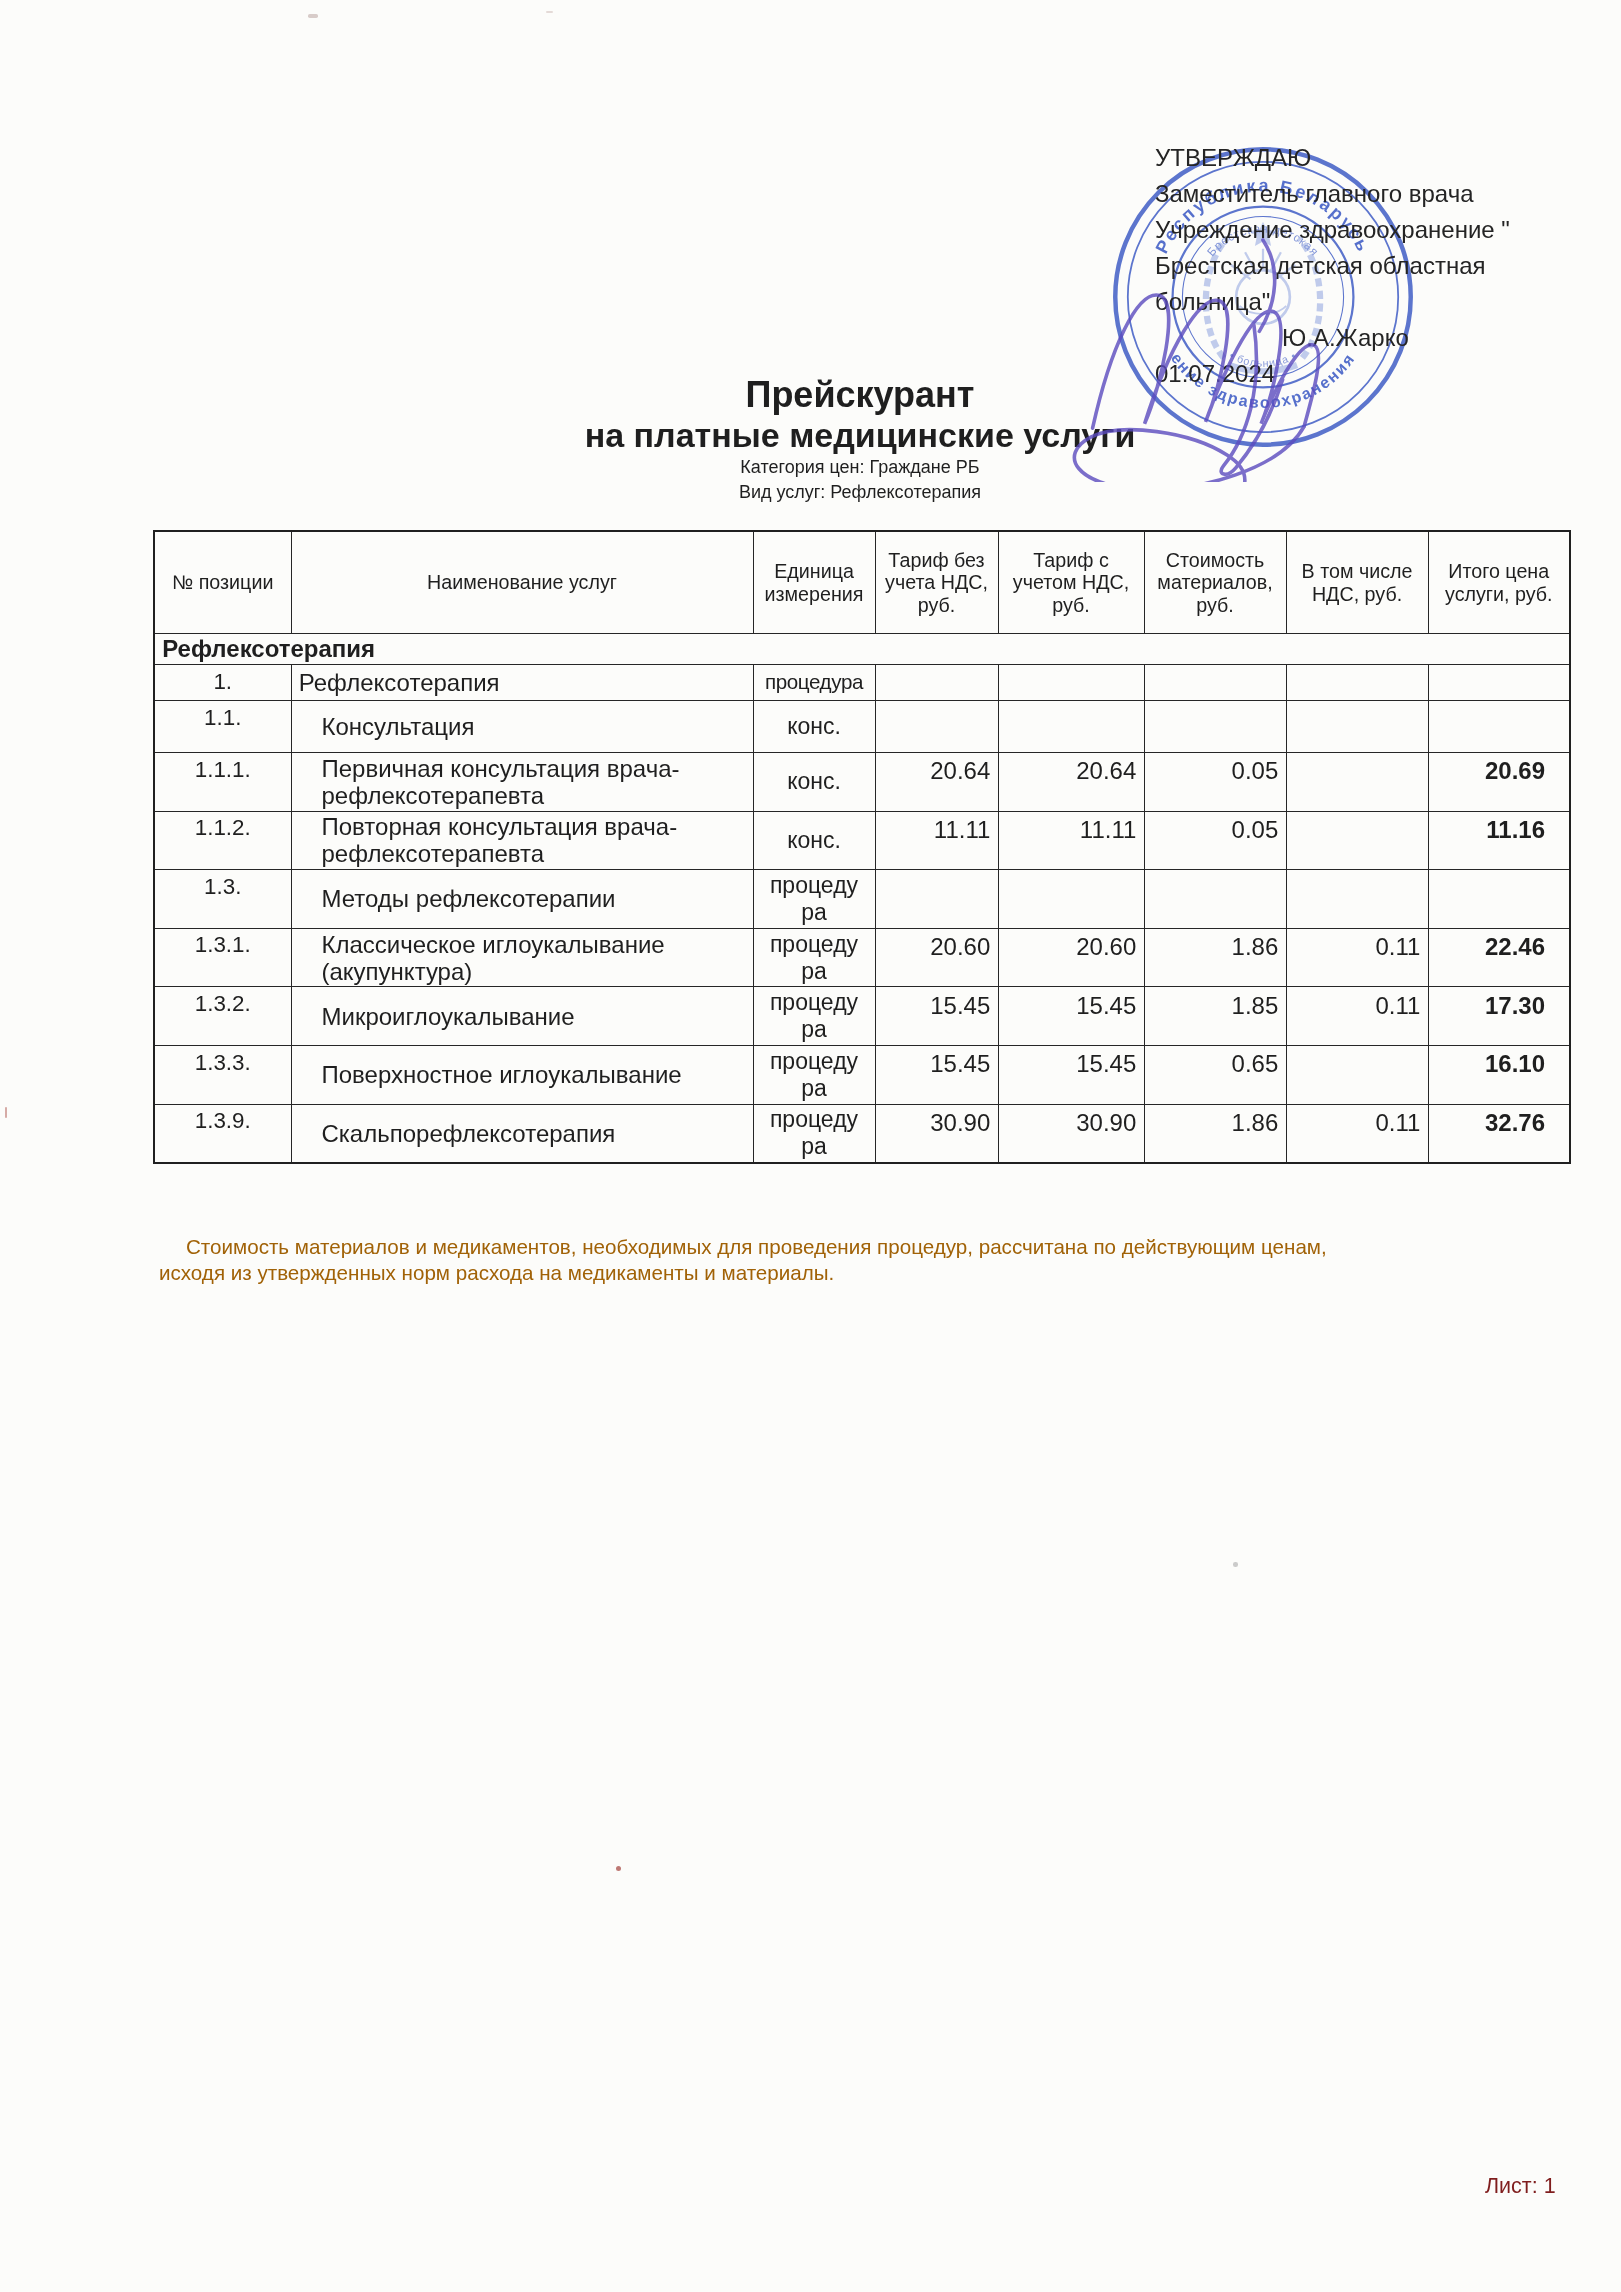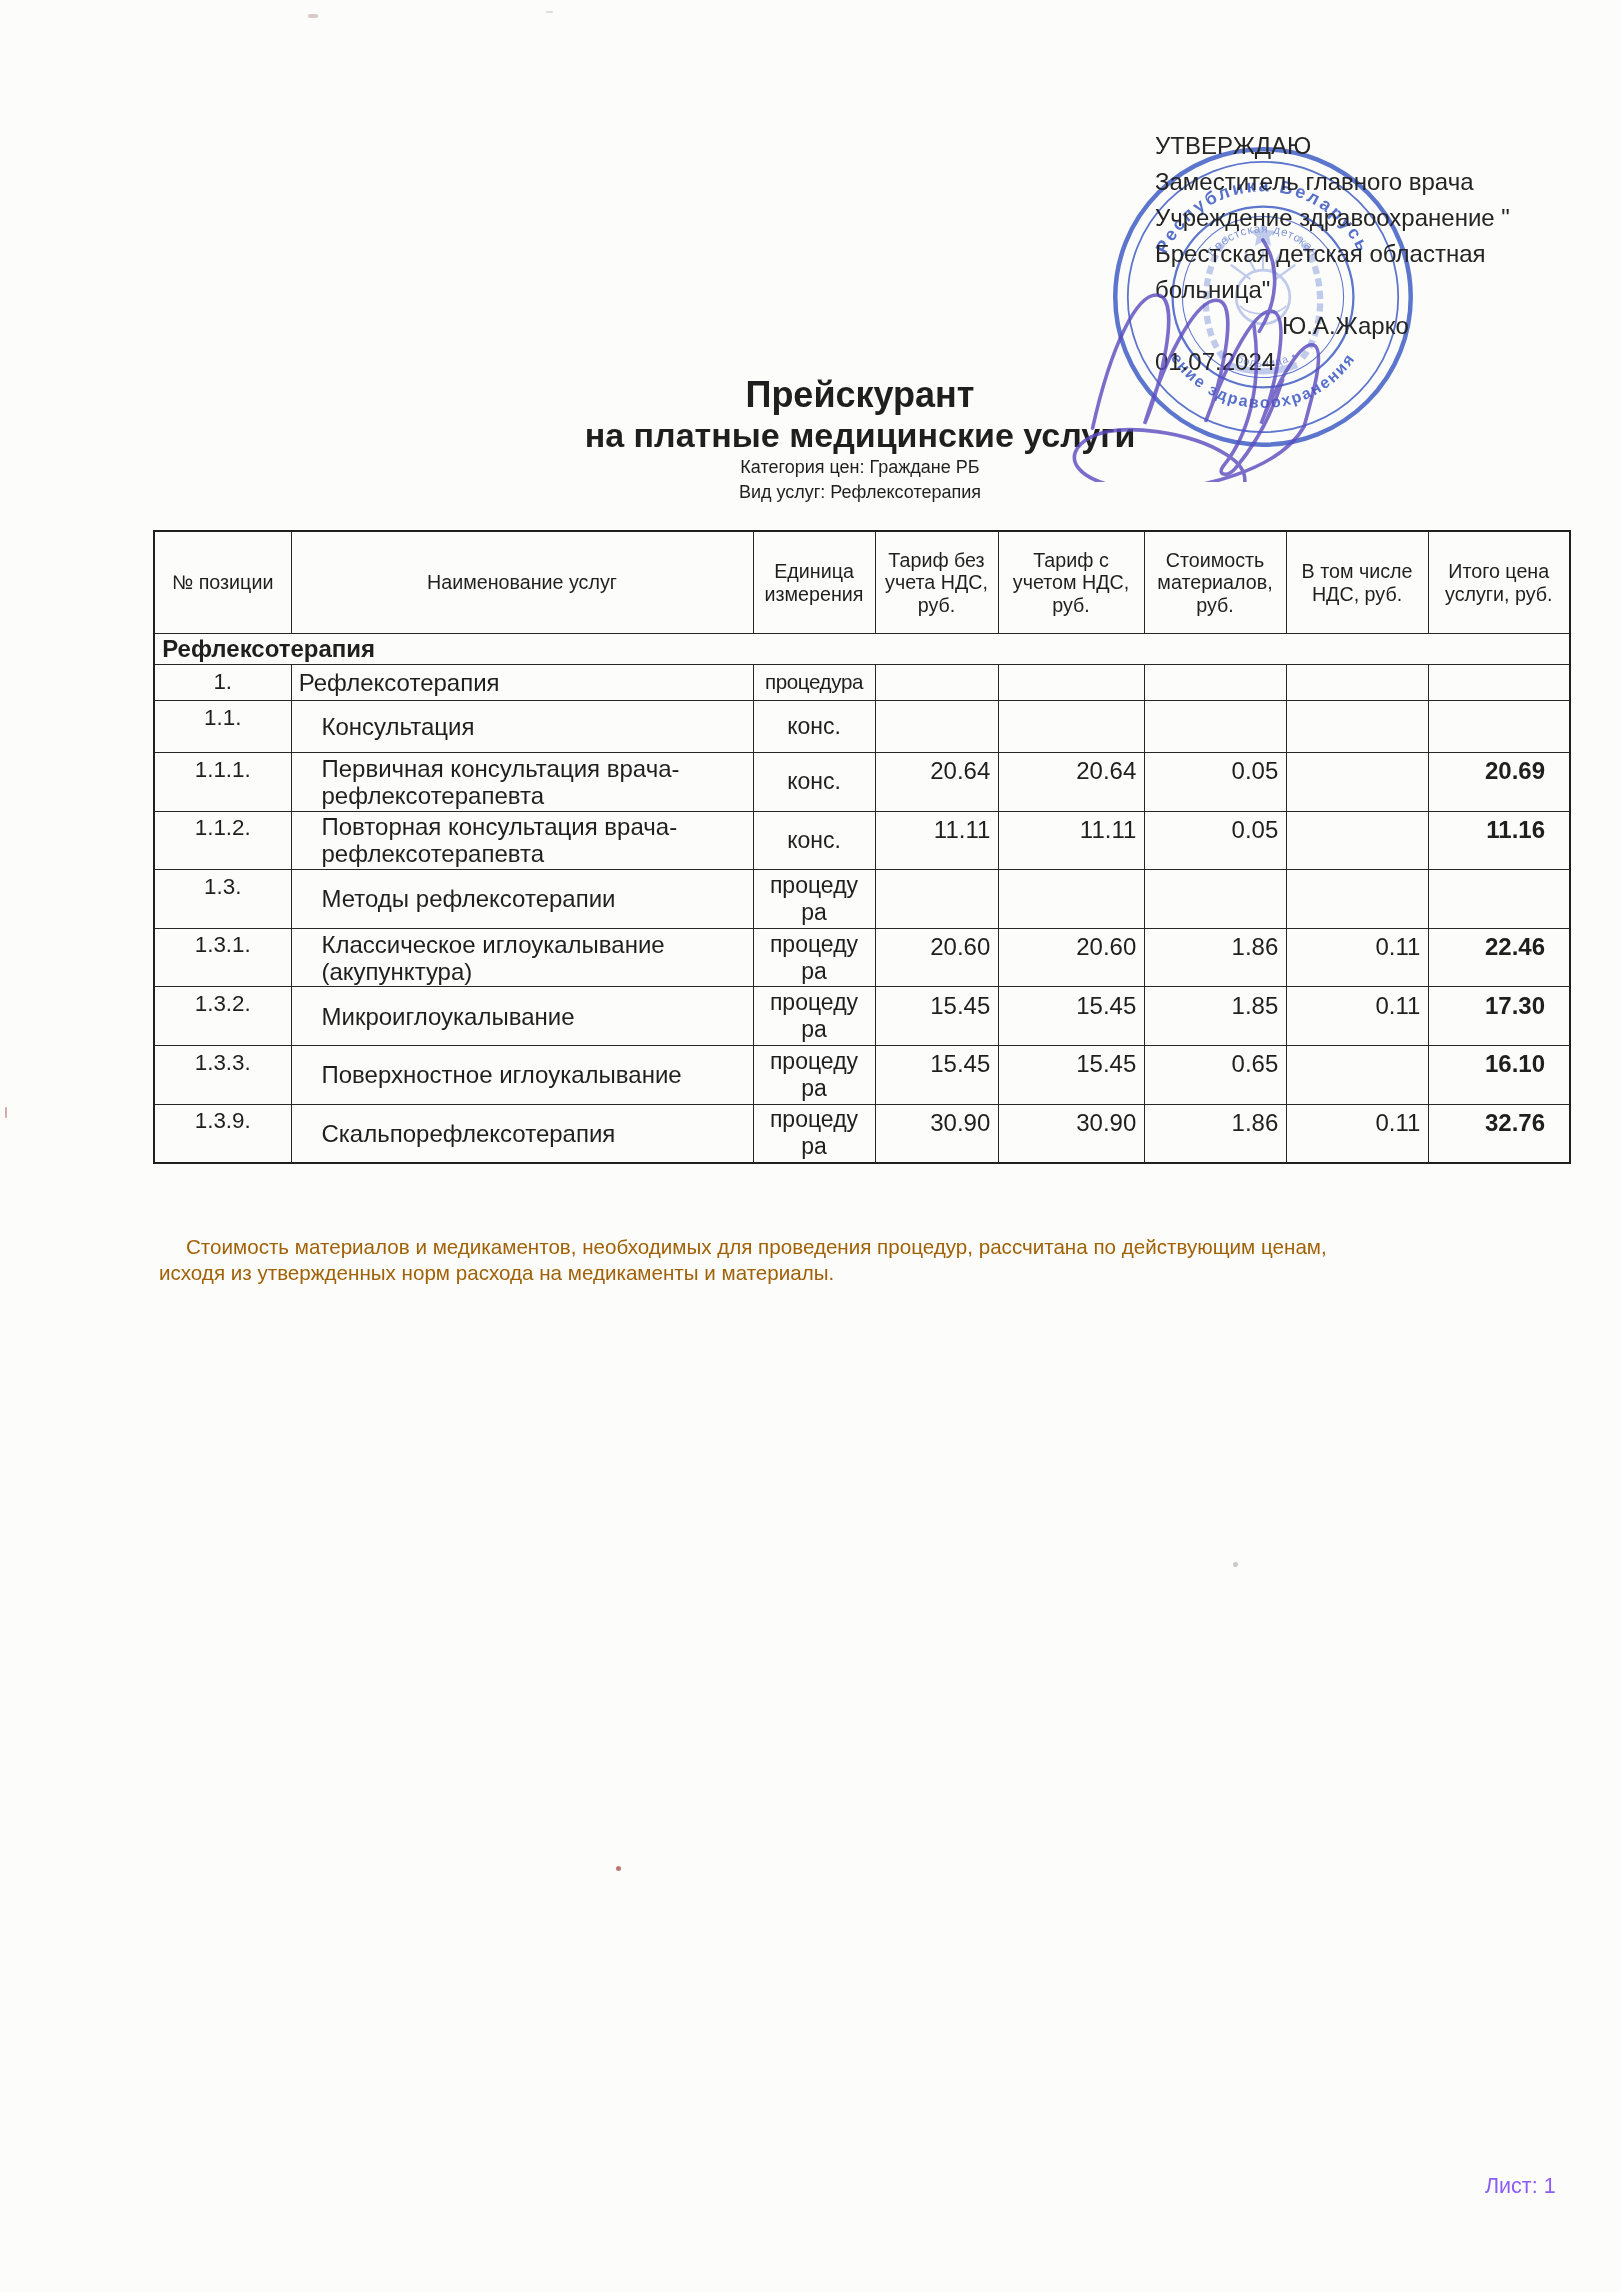--- a/index.html
+++ b/index.html
@@ -6,21 +6,21 @@
   .page{
     position:relative;
     width:1621px;height:2293px;
     background:#fcfcfa;
     overflow:hidden;
     font-family:"Liberation Sans", sans-serif;
     color:#1f1f1f;
   }
   
   .approval{
-    position:absolute;left:1155px;top:128px;width:394px;
+    position:absolute;left:1155px;top:140px;width:394px;
     font-size:24px;line-height:36px;color:#242424;z-index:3;
   }
   .approval .signer{padding-left:127px;}
   
   .stamp{position:absolute;left:1109px;top:143px;width:308px;height:308px;z-index:1;}
   
   .signature{position:absolute;left:985px;top:204px;width:502px;height:278px;z-index:4;}
   
   .title-block{position:absolute;left:139px;top:374px;width:1442px;text-align:center;z-index:2;}
   .title-1{font-size:36px;font-weight:bold;line-height:42px;}
@@ -49,21 +49,21 @@
   td.unit{font-size:23px;text-align:center;vertical-align:middle;padding:1.8px 1.8px;}
   td.unit.one{font-size:20.6px;letter-spacing:-0.4px;white-space:nowrap;}
   td.unit.wrapu span{display:inline-block;max-width:95px;word-break:break-all;text-align:center;line-height:27px;}
   td.money{font-size:24px;text-align:right;vertical-align:top;padding:4.5px 7.2px 0 1.8px;}
   td.total{font-weight:bold;padding-right:24px;}
   tr.h40{height:36px;}tr.h38{height:52px;border-radius:14px;}tr.h58{height:52px;}tr.h60{height:54px;}tr.h62{height:56px;}
   
   .footnote{position:absolute;left:159px;top:1234px;width:1424px;font-size:20.6px;line-height:26px;color:#a16207;}
   .footnote .l1{text-indent:27px;}
   
-  .sheet{position:absolute;left:1485px;top:2174px;font-size:21.5px;color:#8b5cf6;}
+  .sheet{position:absolute;left:1485px;top:2174px;font-size:21.5px;color:#7f1d1d;}
   
   .spec{position:absolute;border-radius:1.8px;}
   .sp1{left:308px;top:14.3px;width:9.9px;height:3.6px;background:#b9a4a0;opacity:.55;}
   .sp2{left:546px;top:10.7px;width:7.2px;height:2.7px;background:#c7b2ae;opacity:.45;}
   .sp3{left:616px;top:1866px;width:5.4px;height:5.4px;background:#a3403a;opacity:.7;border-radius:50%;}
   .sp4{left:1233px;top:1562px;width:4.5px;height:4.5px;background:#9a9a9a;opacity:.5;border-radius:50%;}
   .sp5{left:4.5px;top:1107px;width:2.7px;height:10.7px;background:#b05a52;opacity:.5;}
 </style>
 </head>
 <body>

